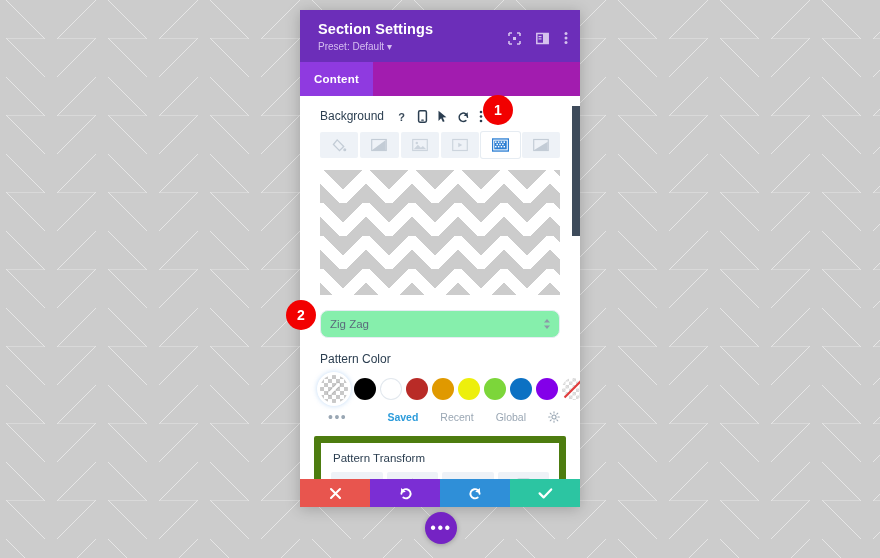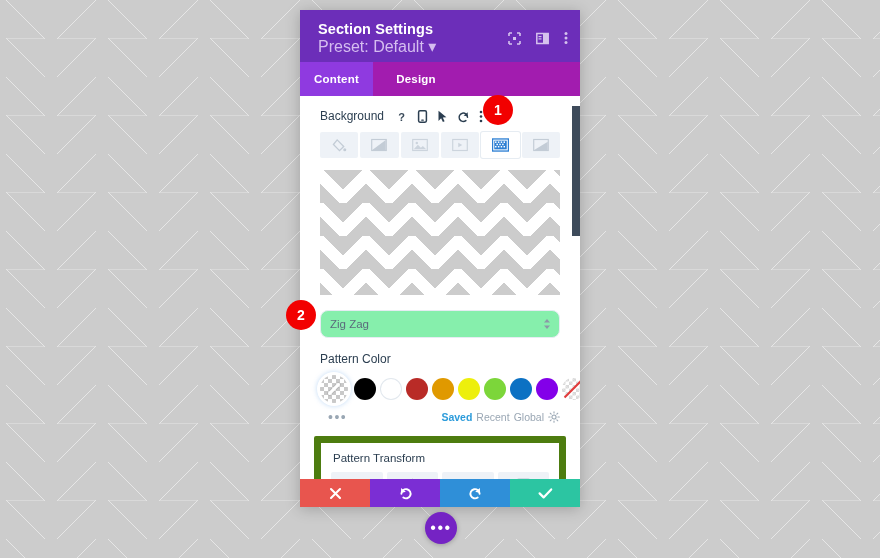--- a/index.html
+++ b/index.html
@@ -65,21 +65,21 @@
   }
   .panel-title {
     color: #ffffff;
     font-size: 14.5px;
     font-weight: bold;
     letter-spacing: .1px;
     line-height: 17px;
   }
   .panel-preset {
     color: #d5bdf0;
-    font-size: 16px;
+    font-size: 10px;
     margin-top: 3px;
     line-height: 12px;
   }
   .header-icons {
     position: absolute;
     right: 12px;
     top: 21px;
     display: flex;
     align-items: center;
     gap: 15px;
@@ -246,21 +246,21 @@
     color: #9aa7b4;
     letter-spacing: 1.5px;
     cursor: pointer;
     margin-left: 8px;
     line-height: 10px;
   }
   .pal-links {
     margin-left: auto;
     display: flex;
     align-items: center;
-    gap: 4px;
+    gap: 22px;
   }
   .pal-link {
     font-size: 10.5px;
     color: #9aa7b4;
     cursor: pointer;
   }
   .pal-link.active { color: #2d9cdb; font-weight: bold; }
 
   .transform-box {
     margin: 13px 14px 0 14px;
@@ -384,21 +384,20 @@
           <circle cx="2" cy="2.5" r="1.5" fill="#e8dcf7"></circle>
           <circle cx="2" cy="7" r="1.5" fill="#e8dcf7"></circle>
           <circle cx="2" cy="11.5" r="1.5" fill="#e8dcf7"></circle>
         </svg>
       </span>
     </div>
   </div>
 
   <div class="tabs">
     <div class="tab tab-0 active">Content</div>
-    <div class="tab tab-1">Design</div>
   </div>
 
   <div class="panel-body">
 
     <div class="bg-row">
       <span class="bg-label">Background</span>
       <span class="mini-icon">
         <svg width="13" height="13" viewBox="0 0 13 13">
           <text x="6.5" y="10.5" font-size="11" font-family="Liberation Sans, sans-serif" font-weight="bold" fill="#3a4a5a" text-anchor="middle">?</text>
         </svg>

